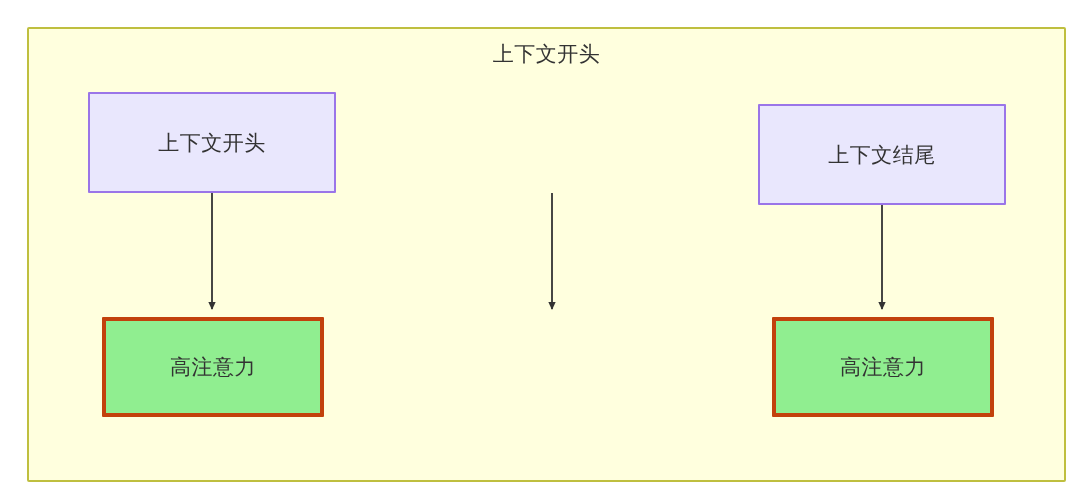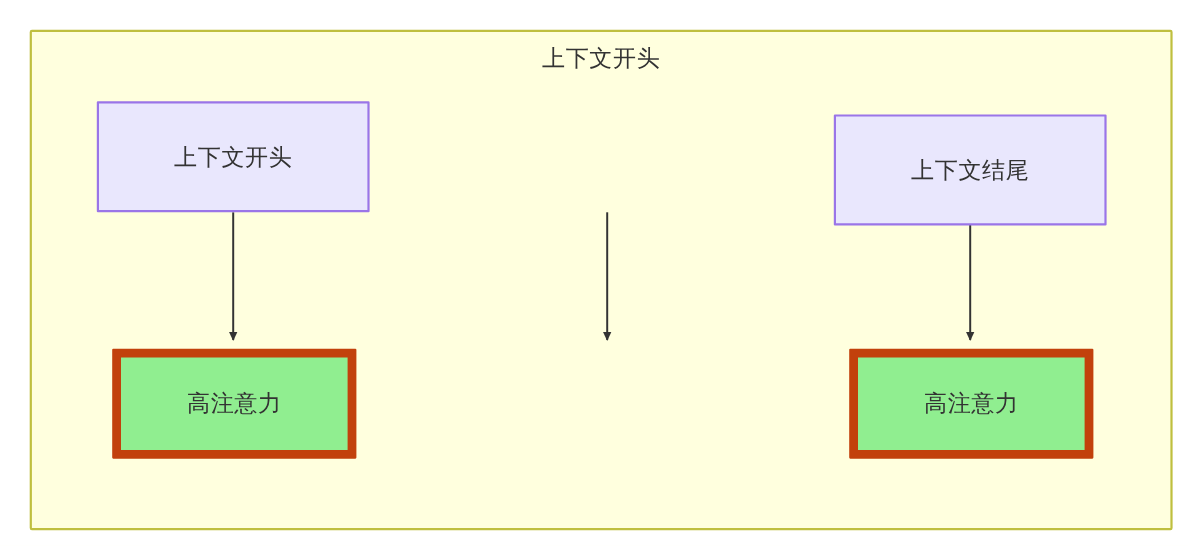--- a/index.html
+++ b/index.html
@@ -63,21 +63,21 @@
     width: 248px;
     height: 101px;
     background: #e9e7fd;
     border: 2px solid #9a75e8;
     border-radius: 1px;
   }
 
   .node-result {
     width: 222px;
     height: 100px;
-    border: 8px solid #c2410c;
+    border: 4px solid #c2410c;
     border-radius: 1px;
   }
 
   .node-result.high {
     background: #90ee90;
   }
 
   .node-result.low {
     background: #fa9293;
   }

